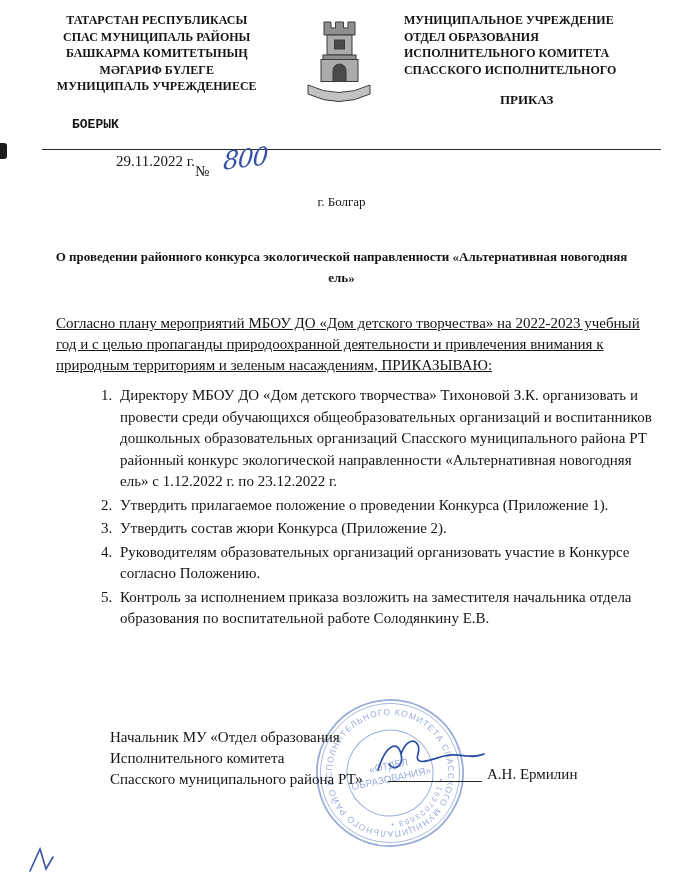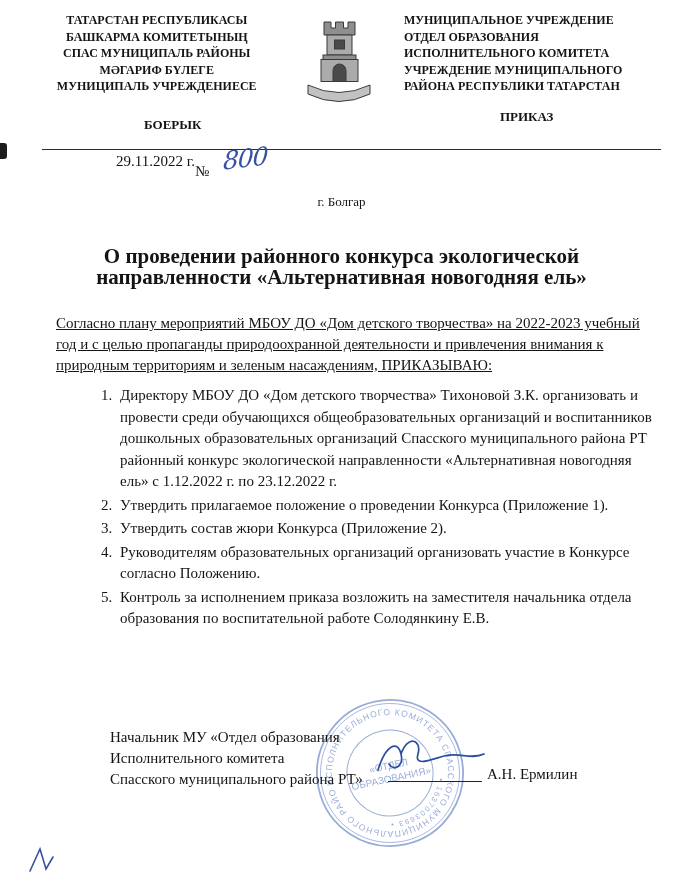--- a/index.html
+++ b/index.html
@@ -6,34 +6,34 @@
   .page {
     position:relative; width:683px; height:889px; margin:0 auto;
     background:#ffffff; color:#141414; overflow:hidden;
     font-family:"Liberation Serif","DejaVu Serif",serif;
   }
   
   .doc-header { display:flex; justify-content:space-between; padding:12px 26px 0 40px;gap:23px; }
   .hdr-left  { width:238px; text-align:center; font-weight:bold; font-size:12px; line-height:16.5px; }
   .hdr-right { width:258px; text-align:left;  font-weight:bold; font-size:12px; line-height:16.5px; }
   .hdr-emblem { width:86px; display:flex; justify-content:center; padding-top:4px; }
-  .doc-type-left  { margin-top:22px; text-align:center; padding-left:32px; font-size:13px; }
+  .doc-type-left  { margin-top:22px; text-align:left; padding-left:32px; font-size:13px;font-family:Liberation Mono, monospace; }
   .doc-type-right { margin-top:14px; text-align:left; padding-left:96px; font-size:13px; }
   
   .rule { border:none; border-top:1.6px solid #2a2a2a; margin:16px 22px 0 42px; }
   .meta-row { display:flex; justify-content:flex-start; padding:3px 108px 0 116px; font-size:15px; }
   .num-group { position:relative; white-space:nowrap; }
   .handwritten-number {
     display:inline-block; position:relative; top:-9px; margin-left:10px;
     font-family:"DejaVu Serif",serif; font-style:italic; font-size:25px;
     color:#3550a5; transform:rotate(-7deg) skewX(-10deg); letter-spacing:-1px;
   }
   .city-line { text-align:center; margin-top:12px; font-size:13px; }
   
-  .doc-title { text-align:center; font-weight:bold; font-size:21px; line-height:21px;
+  .doc-title { text-align:center; font-weight:bold; font-size:13px; line-height:21px;
                margin:36px auto 16px; width:575px; }
   .intro { margin:25px 25px 0 56px; font-size:15px; line-height:21px;text-decoration:underline; }
   ol.order-list { margin:9px 22px 0 93px; padding-left:23px; font-size:15px; }
   ol.order-list li { padding-left:4px; line-height:21.5px; margin-bottom:2px; }
   
   .sig-area { position:absolute; left:0; top:690px; width:683px; height:180px; }
   .stamp { position:absolute; left:312px; top:5px; width:156px; height:156px;
            opacity:.62; transform:rotate(-12deg); z-index:1; }
   .sig-lines { position:absolute; left:110px; top:37px; font-size:15px; line-height:21px; z-index:2; }
   .sig-underline { position:absolute; left:388px; top:91px; width:94px;
@@ -46,22 +46,22 @@
   .artifact-pen { position:absolute; left:26px; top:845px; z-index:3; }
 </style>
 </head>
 <body>
 
 <div class="page">
 
   <header class="doc-header">
     <div class="hdr-left">
       <div>ТАТАРСТАН РЕСПУБЛИКАСЫ</div>
+      <div>СПАС МУНИЦИПАЛЬ РАЙОНЫ</div>
       <div>БАШКАРМА КОМИТЕТЫНЫҢ</div>
-      <div>СПАС МУНИЦИПАЛЬ РАЙОНЫ</div>
       <div>МӘГАРИФ БҮЛЕГЕ</div>
       <div>МУНИЦИПАЛЬ УЧРЕЖДЕНИЕСЕ</div>
       <div class="doc-type-left">БОЕРЫК</div>
     </div>
 
     <div class="hdr-emblem">
       <svg width="78" height="96" viewBox="0 0 78 96">
         <g stroke="#3a3a3a" stroke-width="1">
           <path d="M24 6 h7 v6 h4.5 v-6 h8 v6 h4.5 v-6 h7 v13 h-31 z" fill="#8f8f8f"></path>
           <rect x="27" y="19" width="25" height="20" fill="#ababab"></rect>
@@ -71,22 +71,21 @@
           <path d="M33 65.5 v-11 a6.5 6.5 0 0 1 13 0 v11 z" fill="#4a4a4a"></path>
           <path d="M8 69 q31 15 62 0 v9 q-31 15 -62 0 z" fill="#c2c2c2"></path>
         </g>
       </svg>
     </div>
 
     <div class="hdr-right">
       <div>МУНИЦИПАЛЬНОЕ УЧРЕЖДЕНИЕ</div>
       <div>ОТДЕЛ ОБРАЗОВАНИЯ</div>
       <div>ИСПОЛНИТЕЛЬНОГО КОМИТЕТА</div>
-      <div>УЧРЕЖДЕНИЕ МУНИЦИПАЛЬНОГО</div>
-      <div>РАЙОНА РЕСПУБЛИКИ ТАТАРСТАН</div>
+      <div>СПАССКОГО ИСПОЛНИТЕЛЬНОГО</div>
       <div class="doc-type-right">ПРИКАЗ</div>
     </div>
   </header>
 
   <hr class="rule">
 
   <div class="meta-row">
     <span>29.11.2022 г.</span>
     <span class="num-group">
       <span>№</span>

